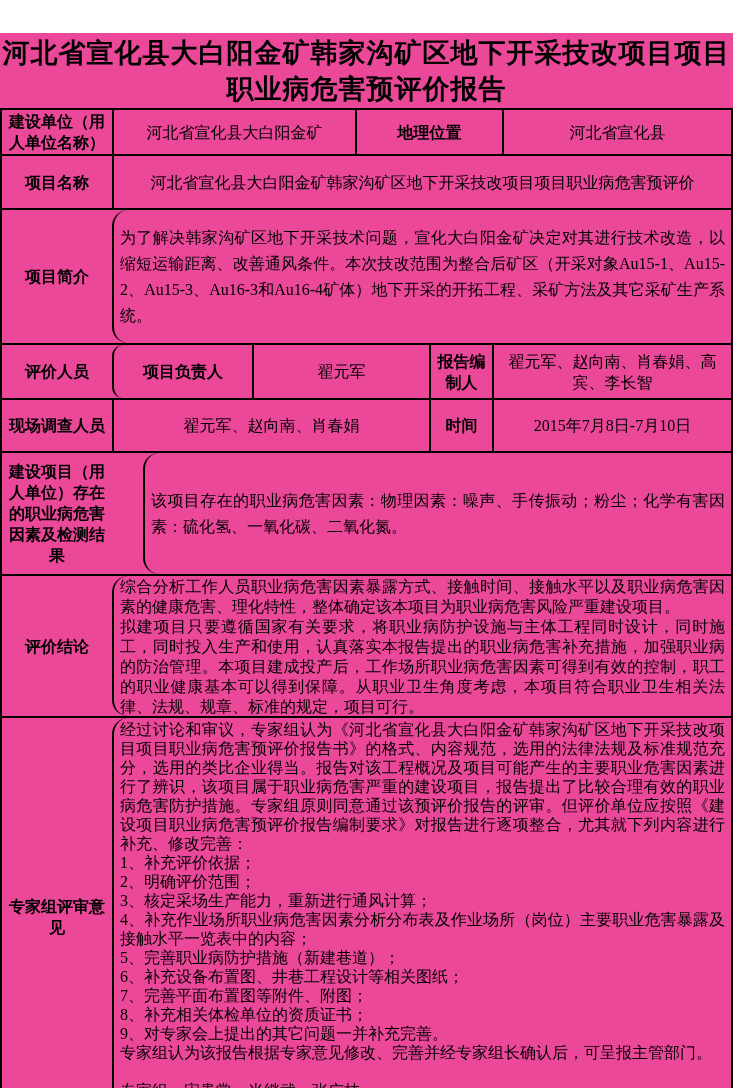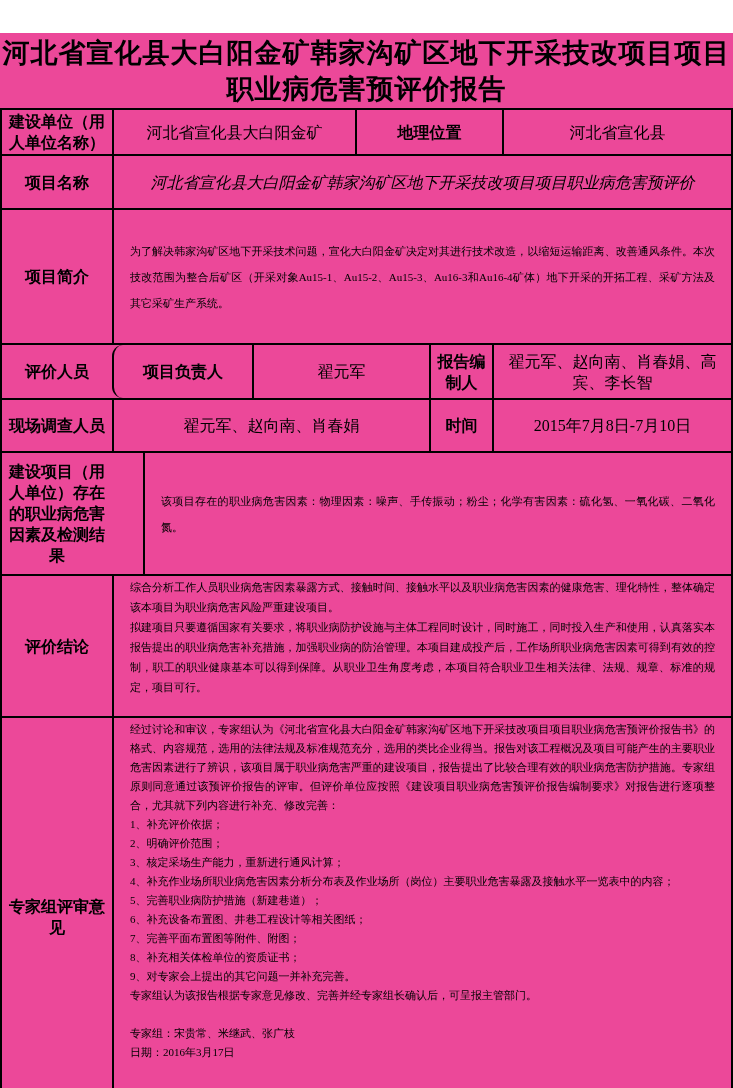--- a/index.html
+++ b/index.html
@@ -34,36 +34,37 @@
   }
   .center-val {
     display: flex; align-items: center; justify-content: center;
     text-align: center;
     font-size: 16px;
     line-height: 21px;
     padding: 2px 4px;
   }
   .text-val {
     display: flex; align-items: center;
-    font-size: 11px;
+    font-size: 16px;
     text-align: justify;
-    padding: 2px 16px;
+    padding: 2px 6px;
     white-space: pre-wrap;
+    border-radius: 16px;
   }
   .lh26 { line-height: 26px; }
   .lh20 { line-height: 20px; align-items: flex-start; font-family: Liberation Mono, monospace; }
   .lh19 { line-height: 19px; align-items: flex-start; }
 
   .w-label { width: 110px; flex: none; }
   .r1 { height: 44px; }
   .r1 .c2 { width: 243px; flex: none; text-align: center; }
   .r1 .c3 { width: 147px; flex: none; }
   .r1 .c4 { flex: 1; }
   .r2 { height: 54px; }
-  .r2 .c2 { flex: 1; font-style: italic; }
+  .r2 .c2 { flex: 1; }
   .r3 { height: 135px; }
   .r3 .c2 { flex: 1; }
   .r4 { height: 55px; }
   .r4 .c2 { width: 140px; flex: none; border-radius: 11px; }
   .r4 .c3 { width: 177px; flex: none; }
   .r4 .c4 { width: 63px; flex: none; }
   .r4 .c5 { flex: 1; }
   .r5 { height: 53px; }
   .r5 .c2 { width: 317px; flex: none; }
   .r5 .c3 { width: 63px; flex: none; }

